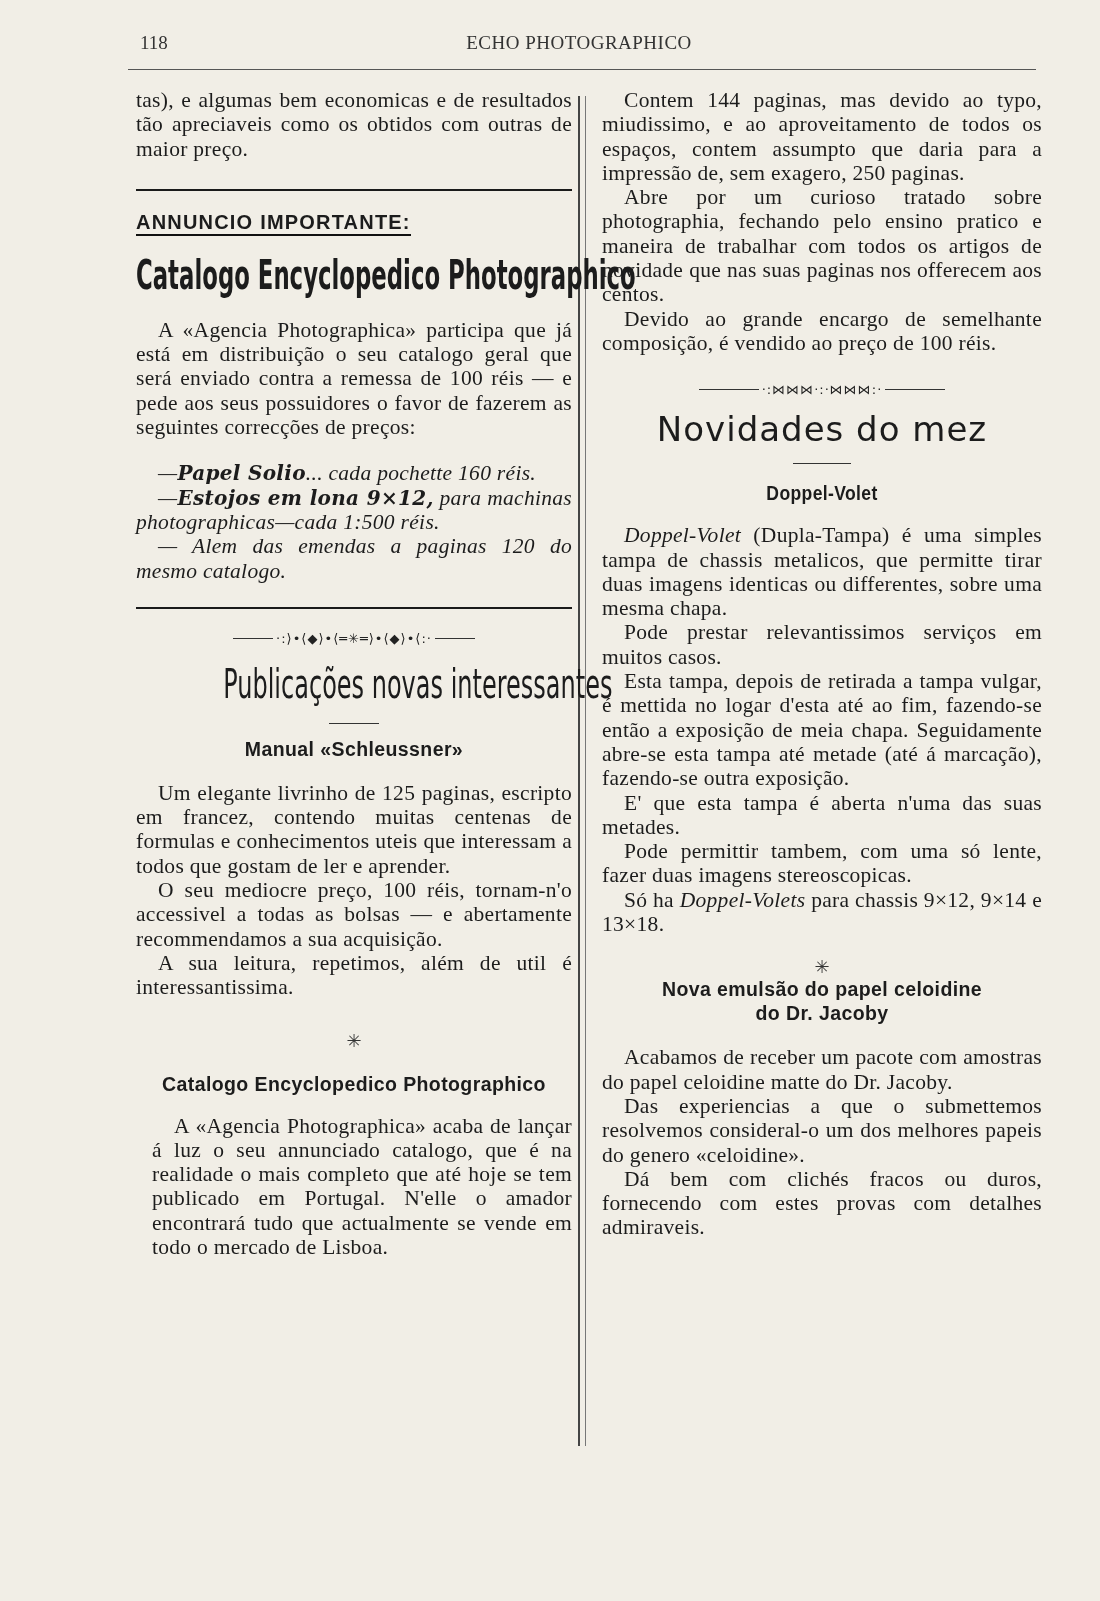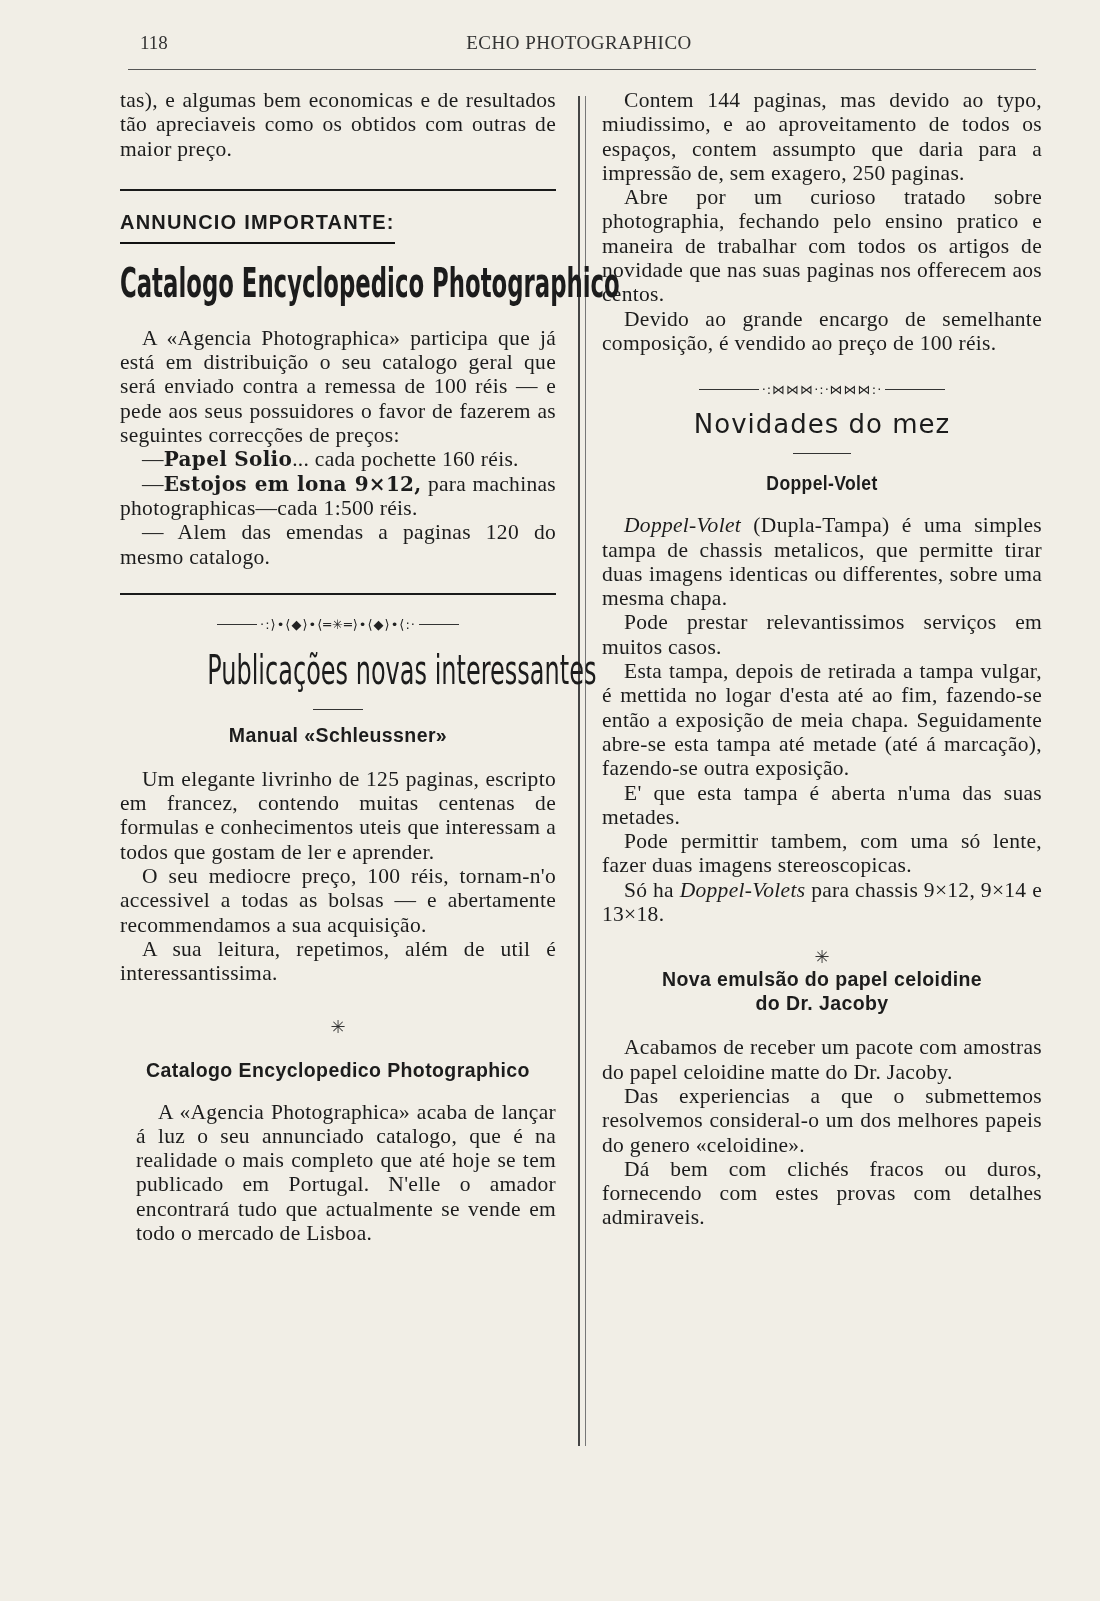--- a/index.html
+++ b/index.html
@@ -10,33 +10,33 @@
     color: #1c1c1c;
     position: relative;
   }
   .page { position: absolute; left: 0; top: 0; width: 1100px; height: 1534px; border-radius: 15px; }
   .header { position: absolute; top: 28px; left: 140px; width: 890px; height: 30px; }
   .page-num { position: absolute; left: 0; top: 4px; font-family: "Liberation Serif", serif; font-size: 19px; color: #333; }
   .running-title { position: absolute; left: 0; right: 12px; text-align: center; top: 4px; font-family: "Liberation Serif", serif; font-size: 19px; letter-spacing: 0.5px; color: #333; }
   .header-rule { position: absolute; top: 69px; left: 128px; width: 908px; height: 1px; background: #555; }
 
   .col { position: absolute; top: 88px; width: 436px; }
-  .col-left { left: 120px; }
+  .col-left { left: 136px; }
   .col-right { left: 602px; width: 440px; }
   .col-divider { position: absolute; left: 578px; top: 96px; width: 5px; height: 1350px; border-left: 2px solid #444; border-right: 1px solid #777; }
 
   p.txt {
     margin: 0; font-family: "Liberation Serif", serif; font-size: 21.5px; line-height: 24.3px;
     text-align: justify; letter-spacing: 0.3px;
   }
   p.indent { text-indent: 22px; }
   .sig { text-align: right; font-style: italic; font-family: "Liberation Serif", serif; font-size: 21.5px; margin: 24px 28px 0 0; letter-spacing: 0.6px; }
 
   .thick-rule { height: 2px; background: #1a1a1a; margin: 0; }
-  .annuncio { font-family: "Liberation Sans", sans-serif; font-weight: bold; font-size: 20px; letter-spacing: 1.2px; display: inline-block; border-bottom: 2px solid #111; padding-bottom: 8px; }
+  .annuncio { font-family: "Liberation Sans", sans-serif; font-weight: bold; font-size: 20px; letter-spacing: 1.2px; display: inline-block; border-bottom: 2px solid #111; padding-bottom: 0; }
   .big-title { font-family: "DejaVu Sans", sans-serif; font-weight: bold; font-size: 30px; transform: scaleX(0.62); transform-origin: left center; white-space: nowrap; letter-spacing: 0; }
   .big-title-c { font-family: "DejaVu Sans", sans-serif; font-size: 32px; transform: scaleX(0.6); transform-origin: center center; white-space: nowrap; text-align: center; }
   .art-title { font-family: "DejaVu Sans", sans-serif; font-size: 34px; text-align: center; letter-spacing: 1px; }
   .sub-head { font-family: "Liberation Sans", sans-serif; font-weight: bold; font-size: 19.5px; text-align: center; letter-spacing: 0.4px; }
   .sub-head.narrow { transform: scaleX(0.9); }
   .short-rule { width: 50px; height: 1px; background: #333; margin: 0 auto; }
   .asterisk { text-align: center; font-size: 18px; color: #333; }
 
   .ornament { display: flex; align-items: center; justify-content: center; height: 16px; }
   .ornament .line { height: 1px; background: #333; }
@@ -64,21 +64,21 @@
     <div class="thick-rule" style="margin-top:28px;"></div>
 
     <div style="margin-top:20px;">
       <span class="annuncio">ANNUNCIO IMPORTANTE:</span>
     </div>
 
     <div class="big-title" style="margin-top:16px; font-size:40px; height:48px; transform:scaleX(0.57);">Catalogo Encyclopedico Photographico</div>
 
     <p class="txt indent" style="margin-top:18px;">A «Agencia Photographica» participa que já está em distribuição o seu catalogo geral que será enviado contra a remessa de 100 réis — e pede aos seus possuidores o favor de fazerem as seguintes correcções de preços:</p>
 
-    <div style="">
+    <div style="margin-top:22px;font-style:italic;">
       <p class="txt indent">
         <span>—</span><span class="sc">Papel Solio</span><span>... cada pochette 160 réis.</span>
       </p>
       <p class="txt indent">
         <span>—</span><span class="sc">Estojos em lona 9×12,</span><span> para machinas photographicas—cada 1:500 réis.</span>
       </p>
       <p class="txt indent">
         <span>— </span><span>Alem das emendas a paginas 120 do mesmo catalogo.</span>
       </p>
     </div>
@@ -116,21 +116,21 @@
     <p class="txt indent">Contem 144 paginas, mas devido ao typo, miudissimo, e ao aproveitamento de todos os espaços, contem assumpto que daria para a impressão de, sem exagero, 250 paginas.</p>
     <p class="txt indent">Abre por um curioso tratado sobre photographia, fechando pelo ensino pratico e maneira de trabalhar com todos os artigos de novidade que nas suas paginas nos offerecem aos centos.</p>
     <p class="txt indent">Devido ao grande encargo de semelhante composição, é vendido ao preço de 100 réis.</p>
 
     <div class="ornament" style="margin-top:26px;">
       <span class="line" style="width:60px;"></span>
       <span class="mid">·:⋈⋈⋈·:·⋈⋈⋈:·</span>
       <span class="line" style="width:60px;"></span>
     </div>
 
-    <div class="art-title" style="margin-top:12px; font-size:26px;">Novidades do mez</div>
+    <div class="art-title" style="margin-top:12px; font-size:34px;">Novidades do mez</div>
 
     <div class="short-rule" style="margin-top:14px; width:58px;"></div>
 
     <div class="sub-head narrow" style="margin-top:18px;">Doppel-Volet</div>
 
     <div style="margin-top:18px;">
       <p class="txt indent"><em class="it">Doppel-Volet</em><span> (Dupla-Tampa) é uma simples tampa de chassis metalicos, que permitte tirar duas imagens identicas ou differentes, sobre uma mesma chapa.</span></p>
       <p class="txt indent">Pode prestar relevantissimos serviços em muitos casos.</p>
       <p class="txt indent">Esta tampa, depois de retirada a tampa vulgar, é mettida no logar d'esta até ao fim, fazendo-se então a exposição de meia chapa. Seguidamente abre-se esta tampa até metade (até á marcação), fazendo-se outra exposição.</p>
       <p class="txt indent">E' que esta tampa é aberta n'uma das suas metades.</p>

